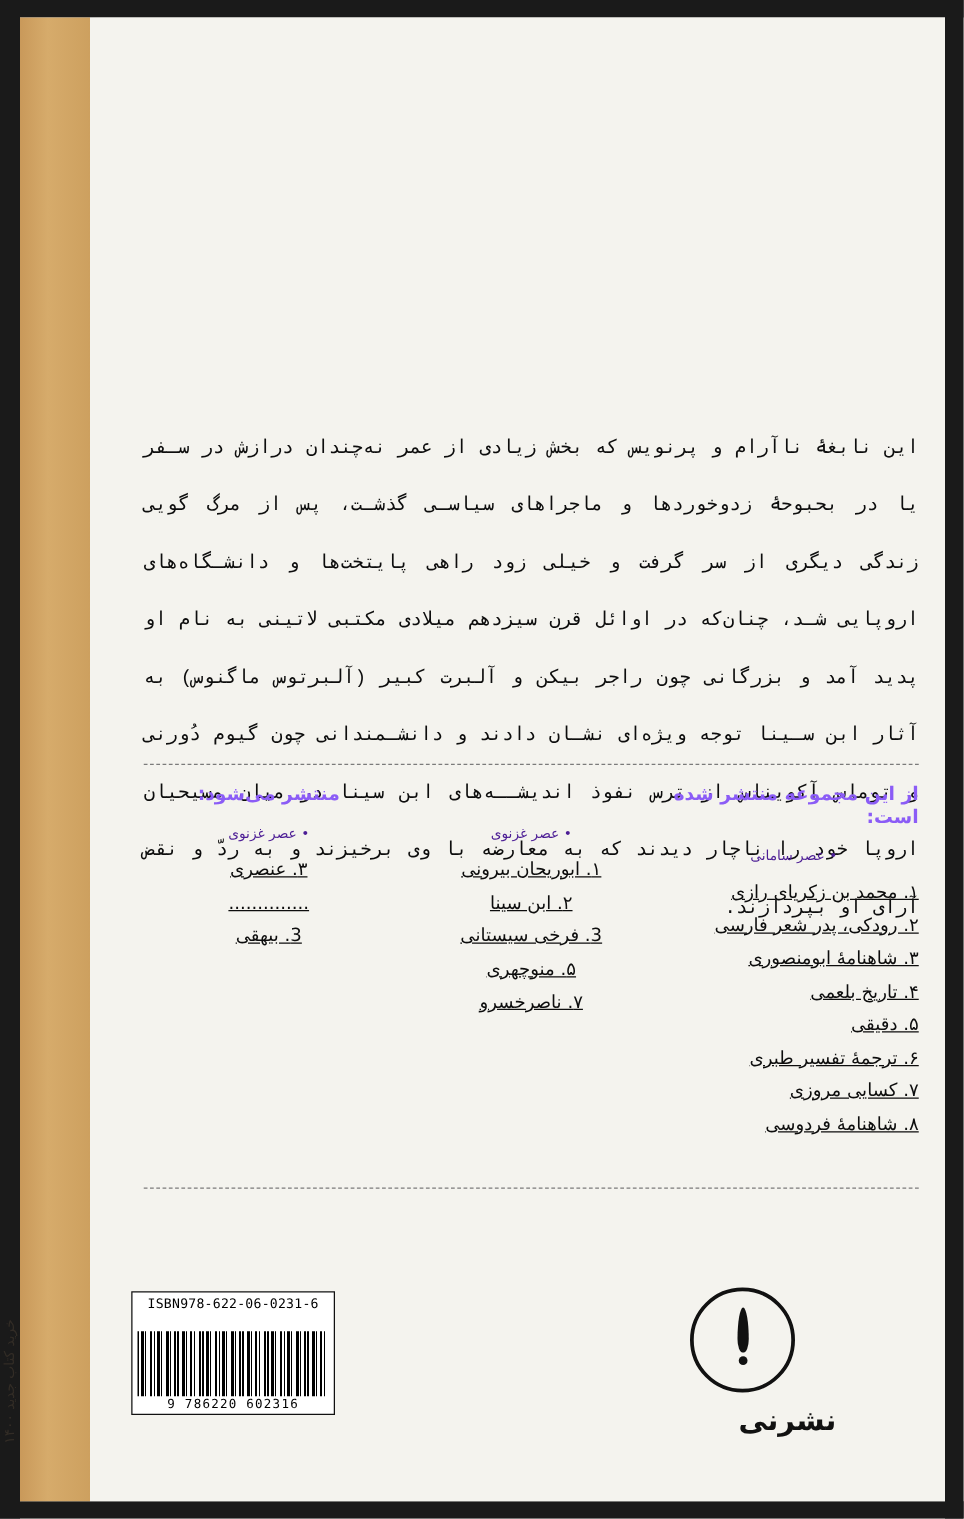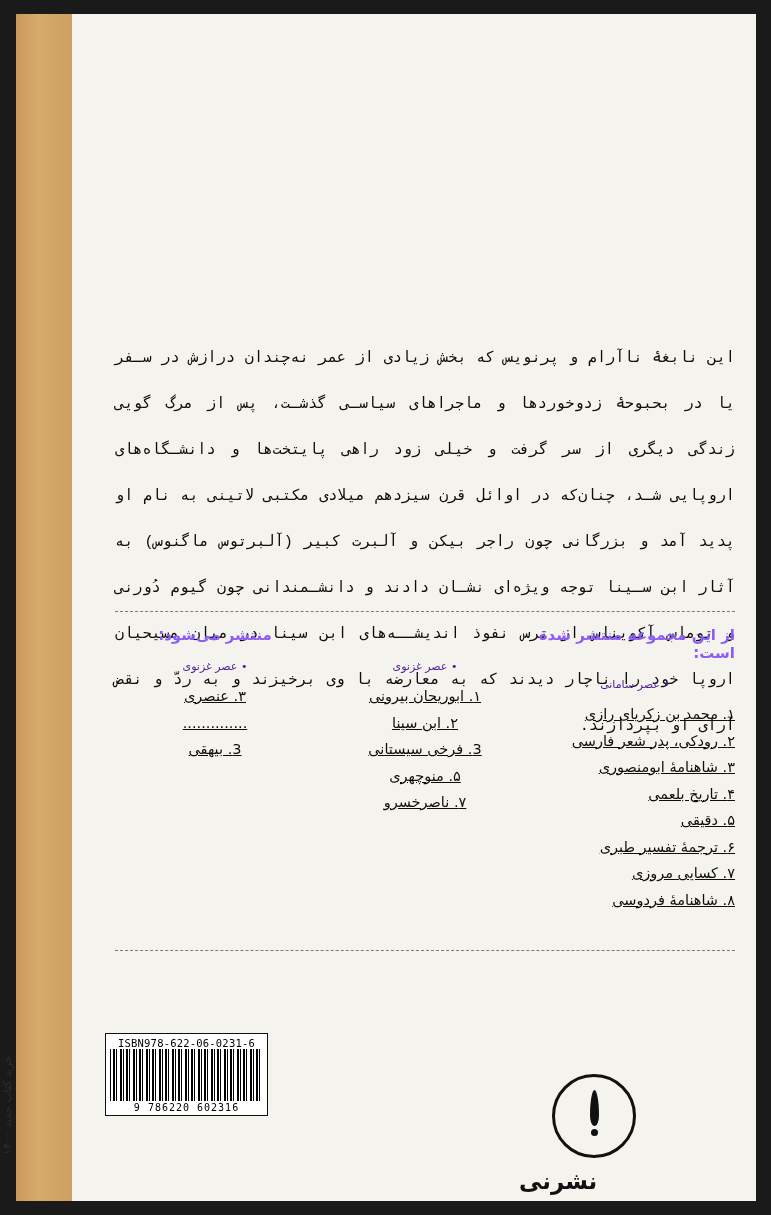--- a/index.html
+++ b/index.html
@@ -161,21 +161,21 @@
     border: 1px solid #111;
     padding: 3px 4px 2px 4px;
     box-sizing: border-box;
     direction: ltr;
   }
   .isbn-text {
     font-family: "DejaVu Sans Mono", monospace;
     font-size: 10.5px;
     letter-spacing: .2px;
     color: #000;
-    margin-bottom: 0;
+    margin-bottom: 16px;
     text-align: center;
   }
   .bars {
     height: 52px;
     width: 100%;
     background-image: repeating-linear-gradient(90deg,
       #000 0px, #000 1px, #fff 1px, #fff 3px,
       #000 3px, #000 5px, #fff 5px, #fff 6px,
       #000 6px, #000 7px, #fff 7px, #fff 10px,
       #000 10px, #000 12px, #fff 12px, #fff 13px);
@@ -186,23 +186,23 @@
     color: #000;
     text-align: center;
     letter-spacing: 1px;
     margin-top: 1px;
   }
 
   
   .publisher {
     position: absolute;
     left: 424px;
-    top: 1060px;
+    top: 1016px;
     width: 150px;
-    text-align: left;
+    text-align: right;
     direction: rtl;
   }
   .logo-circle {
     width: 78px;
     height: 78px;
     border-radius: 50%;
     border: 3px solid #111;
     margin: 0 auto;
     position: relative;
   }

